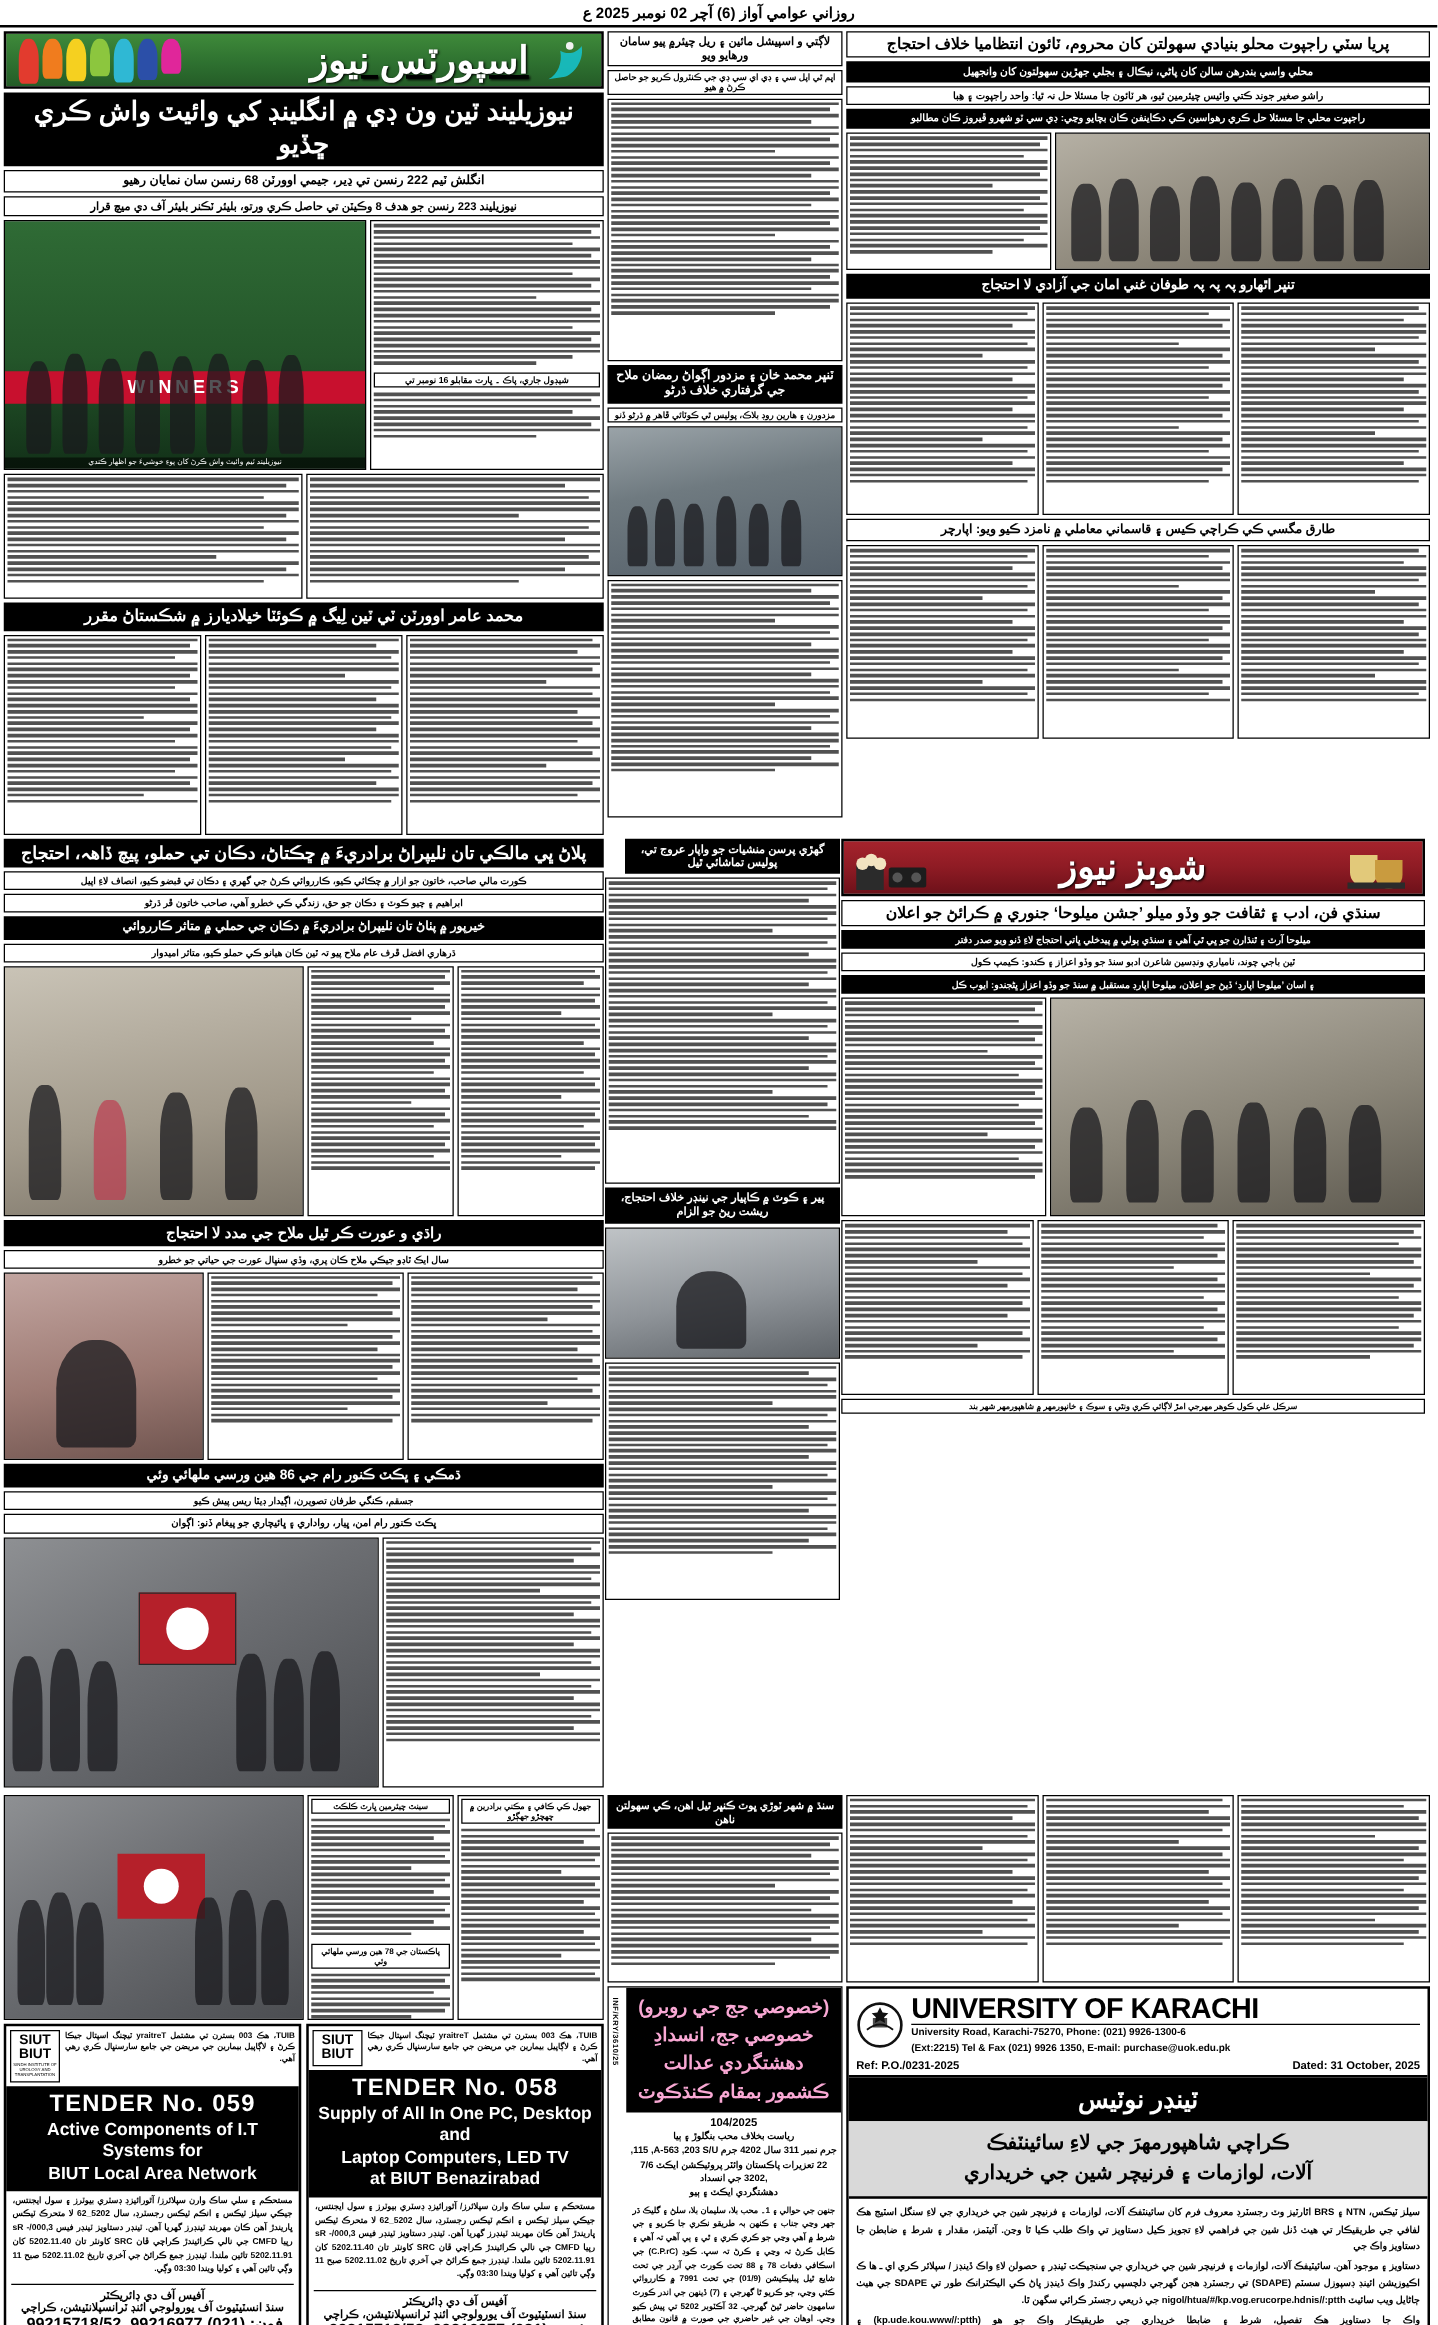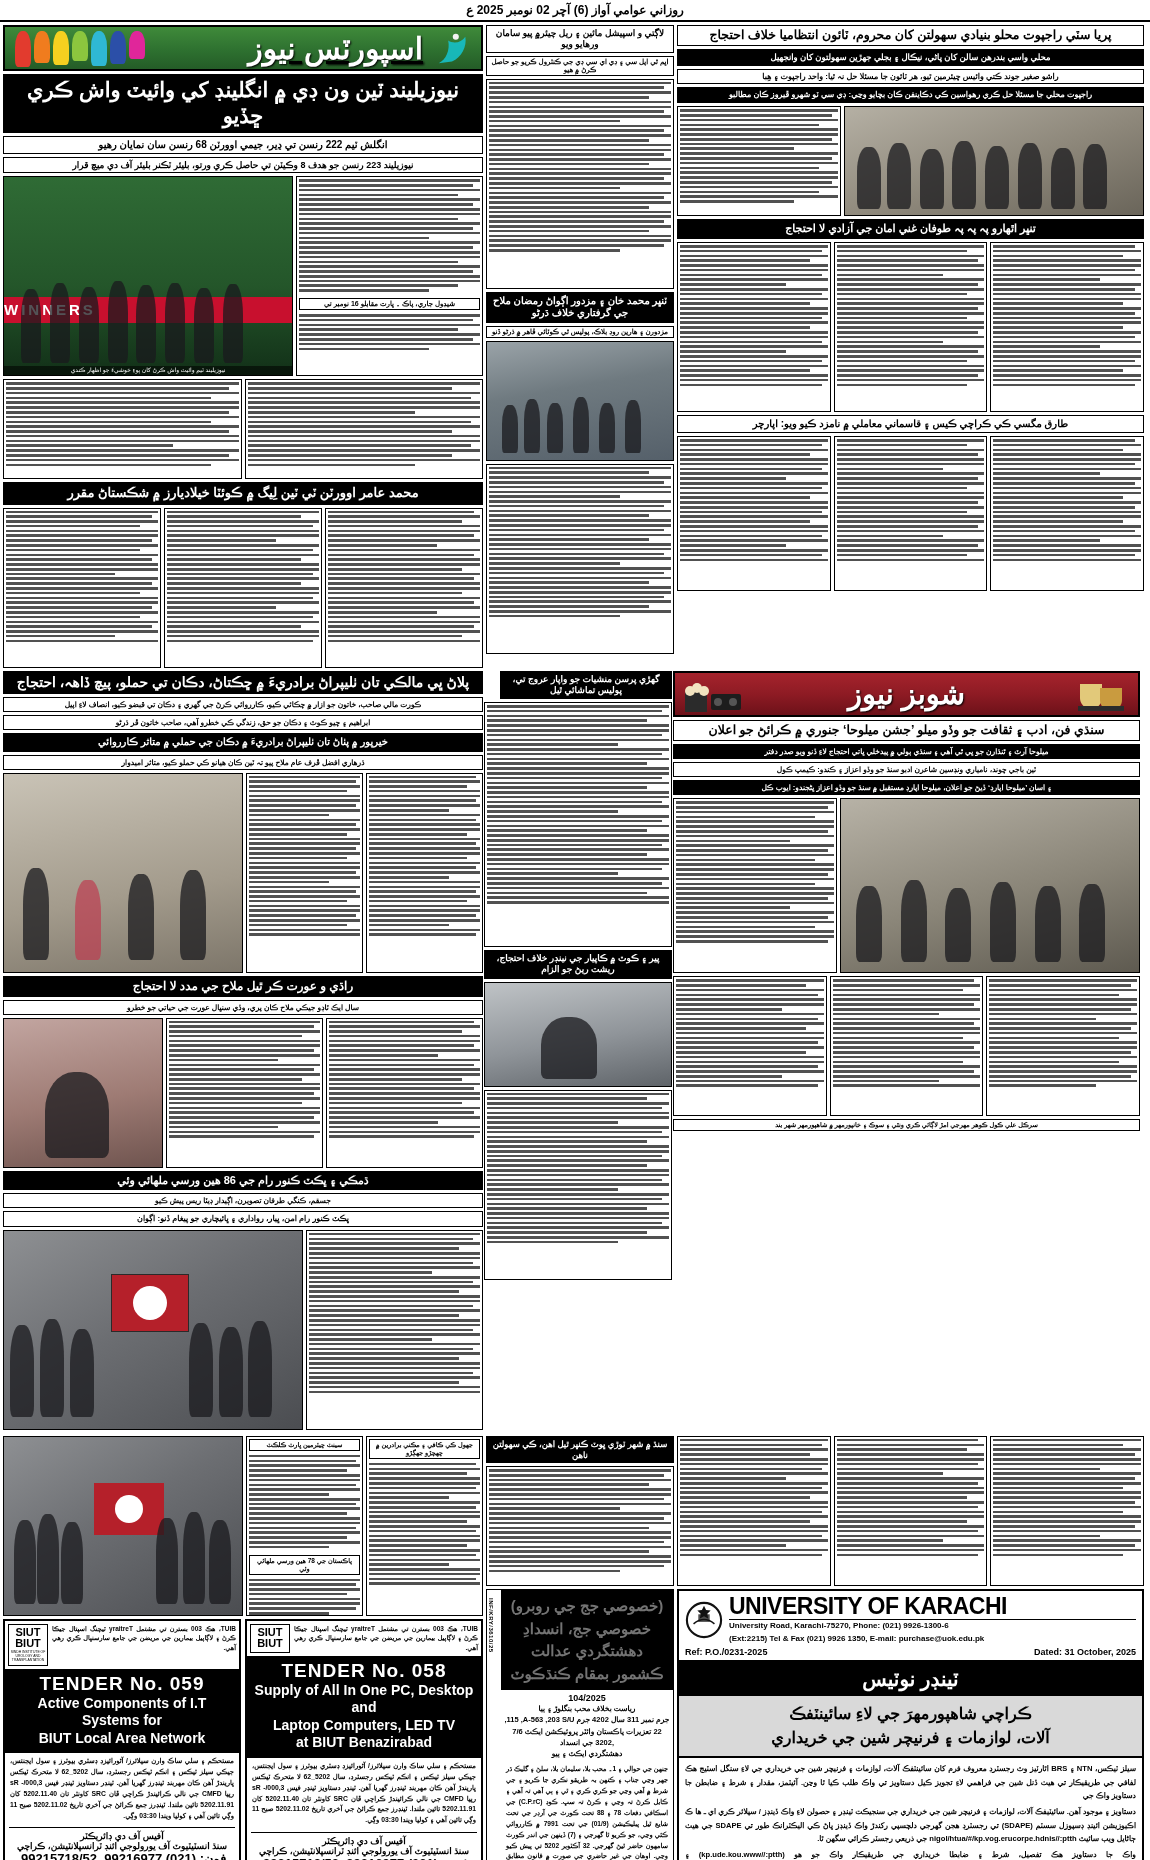--- a/index.html
+++ b/index.html
@@ -116,21 +116,21 @@
   .siut-logo small { display:block; font-size: 3.4px; line-height: 1.15; font-weight: normal; padding: 1px 1px 0; }
   .tender-band { background: #000; color: #fff; text-align: center; padding: 4px 2px 6px; }
   .tender-band .tno { font-size: 19px; font-weight: bold; letter-spacing: 1px; }
   .tender-band .tdesc { font-size: 14px; font-weight: bold; line-height: 1.25; }
   .tender-foot { border-top: 1px solid #000; margin: 3px 4px 4px; padding-top: 3px; direction: rtl; text-align: center; }
   .tender-foot .l1 { font-size: 9px; font-weight: bold; }
   .tender-foot .l2 { font-size: 9px; font-weight: bold; }
   .tender-foot .l3 { font-size: 13px; font-weight: bold; direction: ltr; }
 
   
-  .court-hl { background:#000; color:#737373; text-align:center; direction:rtl; font-weight:bold; font-size:15px; line-height:1.5; padding:5px 4px; }
+  .court-hl { background:#000; color:#f9a8d4; text-align:center; direction:rtl; font-weight:bold; font-size:15px; line-height:1.5; padding:5px 4px; }
   .sidevert { writing-mode: vertical-rl; font-size: 6px; font-weight: bold; letter-spacing: .5px; }
 
   
   .row { display: flex; gap: 3px; }
 </style>
 </head>
 <body>
 
 <div class="page">
 
@@ -158,21 +158,21 @@
           <circle cx="24" cy="6" r="3.2" fill="#f2f2f2"></circle>
         </svg>
       </div>
 
       <div class="hl" style="font-size:21px;">نيوزيليند ٽين ون ڊي ۾ انگلينڊ کي وائيٽ واش ڪري ڇڏيو</div>
       <div class="hl-out" style="font-size:10px;">انگلش ٽيم 222 رنسن تي ڍير، جيمي اوورٽن 68 رنسن سان نمايان رهيو</div>
       <div class="hl-out" style="font-size:9px;">نيوزيليند 223 رنسن جو هدف 8 وڪيٽن تي حاصل ڪري ورتو، بليئر ٽڪنر بليئر آف دي ميچ قرار</div>
 
       <div class="row" style="height:200px;">
         <div class="photo ph-team" style="width:290px;">
-          <div style="position:absolute;left:0;right:0;bottom:52px;height:26px;background:#c8102e;color:#fff;font-size:15px;font-weight:bold;letter-spacing:3px;line-height:26px;">WINNERS</div>
+          <div style="position:absolute;left:0;right:0;bottom:52px;height:26px;background:#c8102e;color:#fff;font-size:15px;font-weight:bold;text-align:center;letter-spacing:3px;line-height:26px;">WINNERS</div>
           <div class="fig" style="left:6%;width:20px;height:74px"></div>
           <div class="fig" style="left:16%;width:20px;height:80px"></div>
           <div class="fig" style="left:26%;width:20px;height:76px"></div>
           <div class="fig" style="left:36%;width:20px;height:82px"></div>
           <div class="fig" style="left:46%;width:20px;height:78px"></div>
           <div class="fig" style="left:56%;width:20px;height:80px"></div>
           <div class="fig" style="left:66%;width:20px;height:75px"></div>
           <div class="fig" style="left:76%;width:20px;height:79px"></div>
           <div class="cap">نيوزيليند ٽيم وائيٽ واش ڪرڻ کان پوءِ خوشيءَ جو اظهار ڪندي</div>
         </div>

